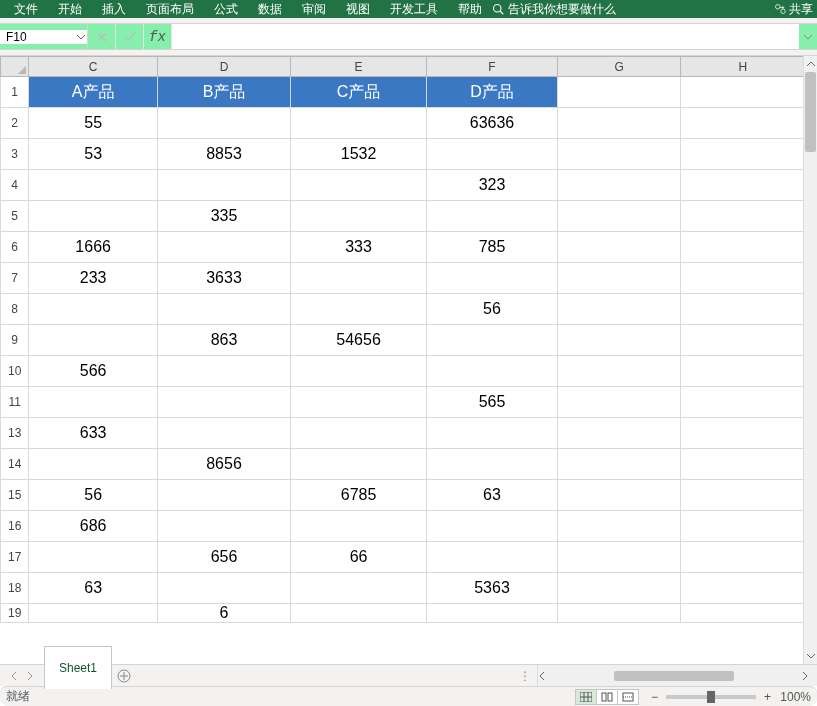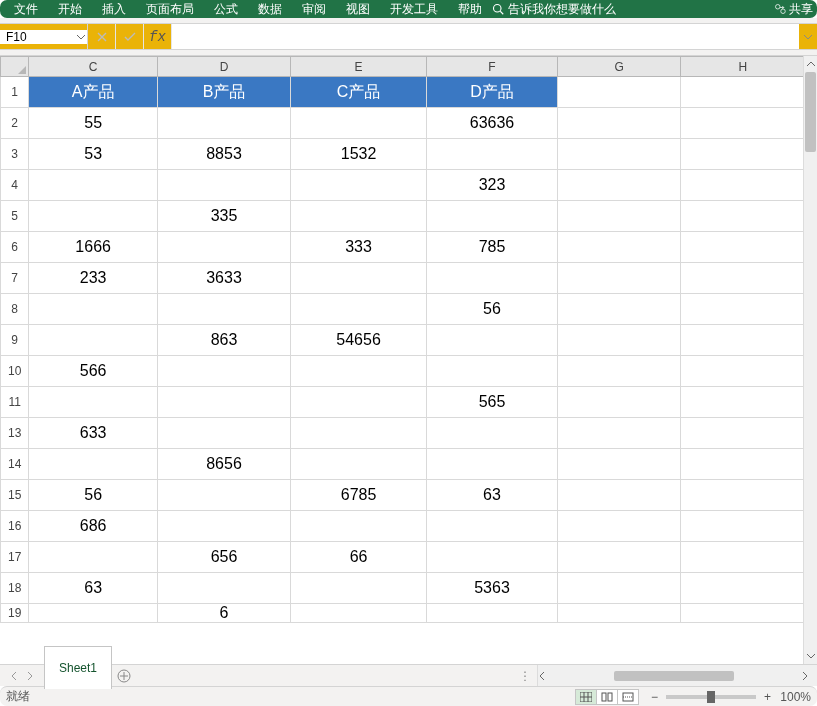--- a/index.html
+++ b/index.html
@@ -19,21 +19,20 @@
   .ribbon {
     height: 18px;
     background: #217346;
     color: #fff;
     display: flex;
     align-items: center;
     padding: 0 4px;
     font-size: 12px;
     overflow: hidden;
     white-space: nowrap;
-    border-radius: 7px;
   }
   .ribbon .tab { padding: 0 10px; }
   .ribbon .spacer { flex: 1; }
   .ribbon .tell { display: flex; align-items: center; }
   .ribbon .tell svg { margin-right: 4px; }
   .ribbon .share { padding-left: 10px; display:flex; align-items:center;}
   .ribbon .share svg { margin-right:3px;}
 
   
   .collapsed-row {
@@ -41,21 +40,21 @@
     background: #f3f2f1;
     border-bottom: 1px solid #d4d4d4;
   }
 
   
   .formula-bar {
     display: flex;
     align-items: stretch;
     height: 26px;
     border-bottom: 1px solid #d4d4d4;
-    background: #eab308;
+    background: #86efac;
   }
   .name-box {
     width: 88px;
     border-right: 1px solid #d4d4d4;
     display: flex;
     align-items: center;
     position: relative;
   }
   .name-box input {
     border: none;

